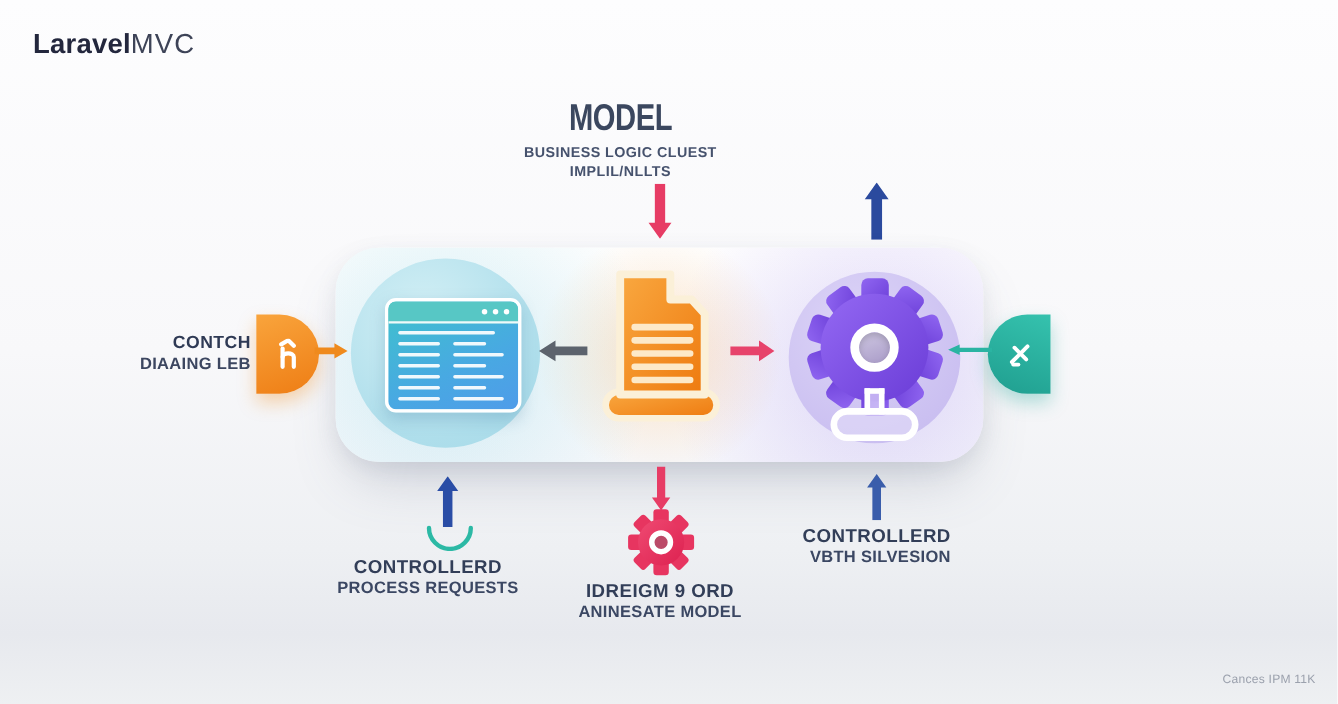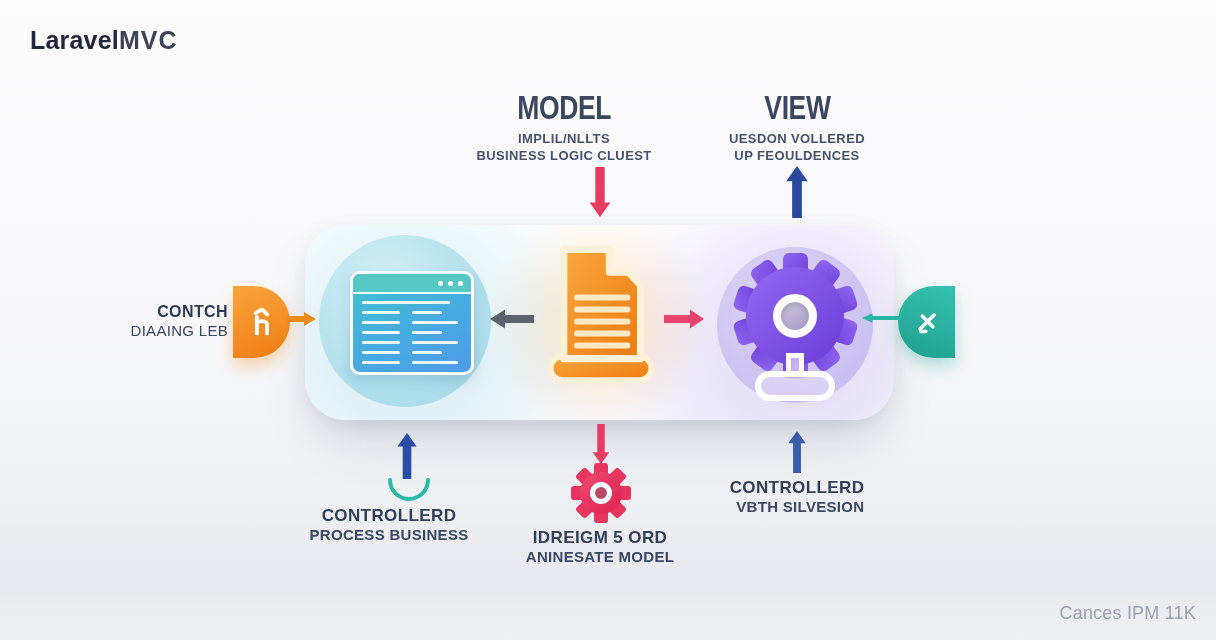--- a/index.html
+++ b/index.html
@@ -7,21 +7,21 @@
   body { font-family:"Liberation Sans", sans-serif; overflow:hidden; }
 
   .canvas {
     position:relative; width:1216px; height:640px;
     background:linear-gradient(180deg,#fdfdfe 0%,#f8f8fa 50%,#eef0f3 78%,#e7e9ee 90%,#eef0f2 100%);
   }
 
   
   .logo { position:absolute; left:30px; top:26px; font-size:25px; letter-spacing:.2px; }
   .logo .brand { font-weight:800; color:#23273d; }
-  .logo .suffix { font-weight:700; color:#3d4357; letter-spacing:1px; }
+  .logo .suffix { font-weight:400; color:#3d4357; letter-spacing:1px; }
 
   
   .col-header { position:absolute; top:88px; width:280px; text-align:center; transform:translateX(-50%); }
   .col-header .title { display:inline-block; font-size:34px; font-weight:700; color:#3b475f; transform:scaleX(.78); letter-spacing:-.5px; }
   .col-header .sub { margin-top:4px; font-size:13px; font-weight:700; color:#46526d; line-height:16.5px; letter-spacing:.4px; }
   .hdr-model { left:564px; }
   .hdr-view  { left:797px; }
 
   .arrow { position:absolute; }
 
@@ -76,62 +76,55 @@
 
   
   .dshape { position:absolute; width:57px; height:72px; display:flex; align-items:center; justify-content:center; }
   .d-orange { left:233px; top:286px; border-radius:0 40px 40px 0;
               background:linear-gradient(160deg,#f9a43c,#ee7d14); box-shadow:0 8px 16px rgba(240,140,30,.35); }
   .d-teal   { left:898px; top:286px; border-radius:40px 0 0 40px;
               background:linear-gradient(200deg,#35c2ae,#1f9e8f); box-shadow:0 8px 16px rgba(40,170,155,.35); }
 
   .side-label { position:absolute; line-height:19px; }
   .side-label .l1 { font-size:16px; font-weight:800; color:#2f3a55; letter-spacing:.4px; }
-  .side-label .l2 { font-size:15px; font-weight:400; color:#3c4660; letter-spacing:.3px; }
+  .side-label .l2 { font-size:15px; font-weight:700; color:#3c4660; letter-spacing:.3px; }
   .label-left  { left:58px; top:302px; width:170px; text-align:right; }
   .label-right { left:966px; top:302px; width:180px; text-align:left; }
 
   
   .bottom-label { position:absolute; transform:translateX(-50%); text-align:center; line-height:19px; }
   .bottom-label .l1 { font-size:17px; font-weight:800; color:#323e58; letter-spacing:.4px; }
   .bottom-label .l2 { font-size:15px; font-weight:600; color:#3b4763; letter-spacing:.3px;text-align:right; }
 
   
   .pgear { position:absolute; left:573px; top:465px; width:56px; height:56px; }
   .pg-tooth { position:absolute; left:50%; top:50%; width:14px; height:14px; margin:-7px; border-radius:3px; background:#e73560; }
   .pg-body { position:absolute; inset:7px; border-radius:50%; background:linear-gradient(135deg,#ef4a72,#dd2150); }
   .pg-hole { position:absolute; left:50%; top:50%; width:22px; height:22px; transform:translate(-50%,-50%);
              border-radius:50%; background:#bb4a68; border:5px solid #fff; }
 
-  .footer-mark { position:absolute; right:20px; bottom:16px; font-size:18px; color:#9ba1ad; letter-spacing:.2px;text-align:right; }
+  .footer-mark { position:absolute; right:20px; bottom:16px; font-size:11px; color:#9ba1ad; letter-spacing:.2px;text-align:right; }
 </style>
 </head>
 <body>
 
 <div class="canvas">
 
   <div class="logo">
     <span class="brand">Laravel</span><span class="suffix">MVC</span>
   </div>
 
   <div class="col-header hdr-model">
     <div class="title">MODEL</div>
     <div class="sub">
+      <div>BUSINESS LOGIC CLUEST</div>
       <div>IMPLIL/NLLTS</div>
-      <div>BUSINESS LOGIC CLUEST</div>
     </div>
   </div>
 
-  <div class="col-header hdr-view">
-    <div class="title">VIEW</div>
-    <div class="sub">
-      <div>UESDON VOLLERED</div>
-      <div>UP FEOULDENCES</div>
-    </div>
-  </div>
 
   <svg class="arrow" style="left:588px; top:167px;" width="24" height="50" viewBox="0 0 22 48">
     <path d="M11 48 L1 34 H6.5 V0 H15.5 V34 H21 Z" fill="#e73c65"></path>
   </svg>
   <svg class="arrow" style="left:785px; top:166px;" width="24" height="52" viewBox="0 0 22 48">
     <path d="M11 0 L21 14 H15.5 V48 H6.5 V14 H1 Z" fill="#2b4a9e"></path>
   </svg>
 
   <div class="panel">
 
@@ -250,40 +243,40 @@
   </svg>
 
   <svg class="arrow" style="left:396px; top:433px;" width="22" height="46" viewBox="0 0 22 48">
     <path d="M11 0 L21 14 H15.5 V48 H6.5 V14 H1 Z" fill="#2a4da6"></path>
   </svg>
   <svg class="arrow" style="left:386px; top:477px;" width="46" height="24" viewBox="0 0 46 24">
     <path d="M4 3 A19 19 0 0 0 42 3" stroke="#2cb9a5" stroke-width="4" fill="none" stroke-linecap="round"></path>
   </svg>
   <div class="bottom-label" style="left:389px; top:506px;">
     <div class="l1">CONTROLLERD</div>
-    <div class="l2">PROCESS BUSINESS</div>
+    <div class="l2">PROCESS REQUESTS</div>
   </div>
 
   <svg class="arrow" style="left:591px; top:424px;" width="20" height="40" viewBox="0 0 22 48">
     <path d="M11 48 L1 34 H6.5 V0 H15.5 V34 H21 Z" fill="#e73c65"></path>
   </svg>
   <div class="pgear">
     <span class="pg-tooth" style="transform:rotate(0deg) translateY(-23px)"></span>
     <span class="pg-tooth" style="transform:rotate(45deg) translateY(-23px)"></span>
     <span class="pg-tooth" style="transform:rotate(90deg) translateY(-23px)"></span>
     <span class="pg-tooth" style="transform:rotate(135deg) translateY(-23px)"></span>
     <span class="pg-tooth" style="transform:rotate(180deg) translateY(-23px)"></span>
     <span class="pg-tooth" style="transform:rotate(225deg) translateY(-23px)"></span>
     <span class="pg-tooth" style="transform:rotate(270deg) translateY(-23px)"></span>
     <span class="pg-tooth" style="transform:rotate(315deg) translateY(-23px)"></span>
     <div class="pg-body"></div>
     <div class="pg-hole"></div>
   </div>
   <div class="bottom-label" style="left:600px; top:528px;">
-    <div class="l1">IDREIGM 5 ORD</div>
+    <div class="l1">IDREIGM 9 ORD</div>
     <div class="l2">ANINESATE MODEL</div>
   </div>
 
   <svg class="arrow" style="left:786px; top:431px;" width="22" height="42" viewBox="0 0 22 48">
     <path d="M11 0 L21 14 H15.5 V48 H6.5 V14 H1 Z" fill="#3a5dab"></path>
   </svg>
   <div class="bottom-label" style="left:797px; top:478px;">
     <div class="l1">CONTROLLERD</div>
     <div class="l2">VBTH SILVESION</div>
   </div>

